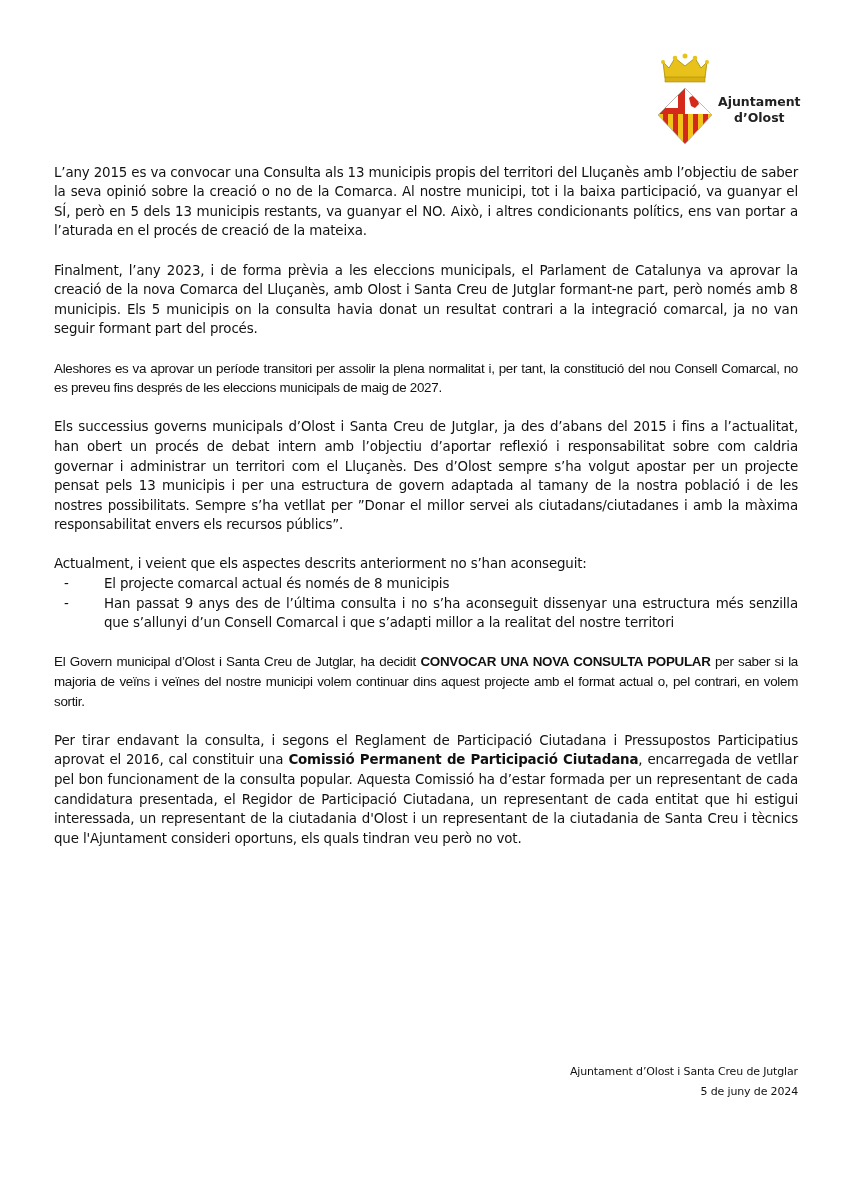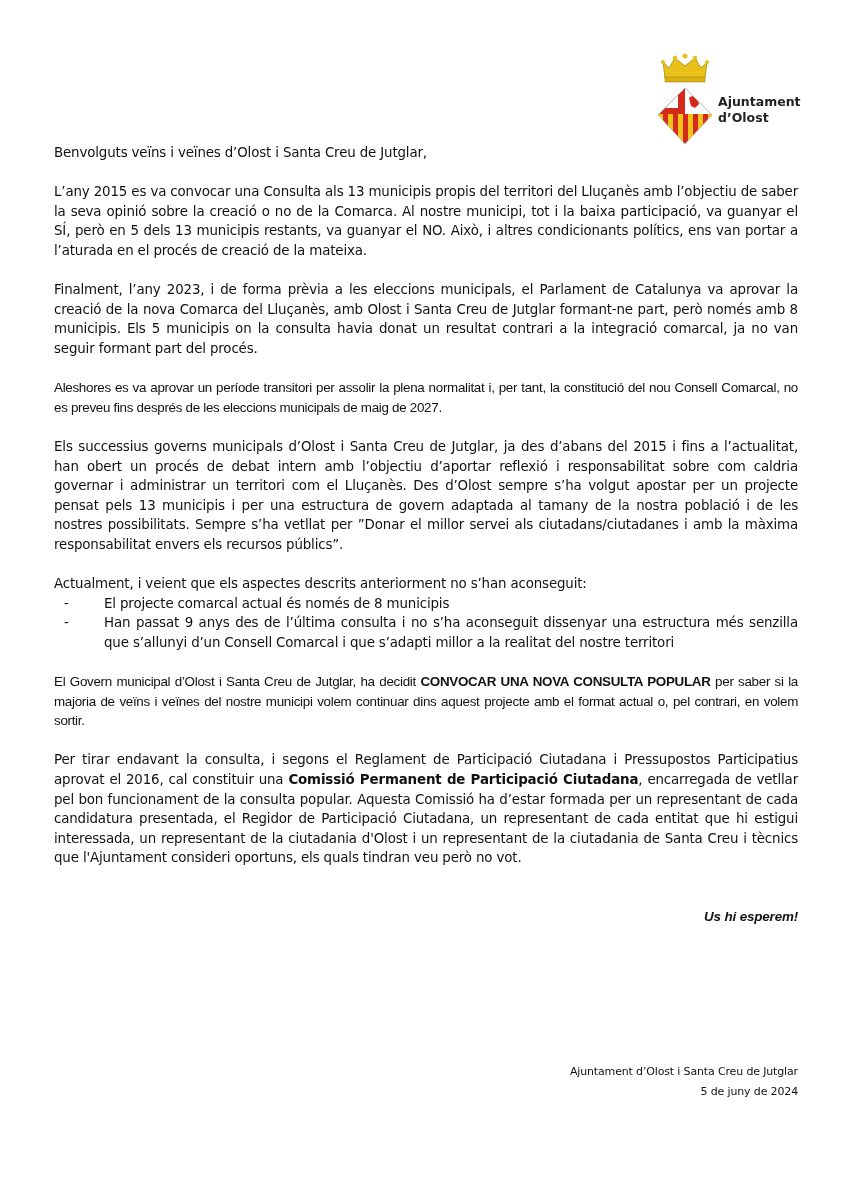--- a/index.html
+++ b/index.html
@@ -7,21 +7,21 @@
       width: 848px; height: 1200px; position: relative; overflow: hidden;
       font-family: "DejaVu Sans", sans-serif; color: #111111;
     }
     .logo {
       position: absolute; left: 655px; top: 52px; width: 160px; height: 95px;
     }
     .logo svg { position: absolute; left: 0; top: 0; }
     .logo-text {
       position: absolute; left: 63px; top: 42px;
       font-family: "DejaVu Sans", sans-serif; font-weight: bold; font-size: 12.5px;
-      line-height: 16px; color: #222222;
+      line-height: 16px; color: #222222; text-align: center;
     }
     .content {
       position: absolute; left: 54px; top: 143px; width: 744px;
       font-size: 13.4px; line-height: 19.6px; letter-spacing: -0.15px;
     }
     .content p { margin: 0; text-align: justify; }
     .gap { height: 19.6px; }
     .condensed { font-family: "Liberation Sans Narrow", "Liberation Sans", sans-serif; letter-spacing: -0.3px; }
     ul.bullets { list-style: none; margin: 0; padding: 0 0 0 50px; }
     ul.bullets li { position: relative; padding-left: 0; text-align: justify; }
@@ -71,40 +71,38 @@
     </g>
     <path d="M30 36 L57 63 L30 92 L3 63 Z" fill="none" stroke="#b0b0b0" stroke-width="0.8"></path>
   </svg>
   <div class="logo-text">
     <div>Ajuntament</div>
     <div>d’Olost</div>
   </div>
 </div>
 
 <div class="content">
-  <p>Benvolguts veïns i veïnes d’Olost i Santa Creu de Jutglar,</p>
   <div class="gap"></div>
   <p>L’any 2015 es va convocar una Consulta als 13 municipis propis del territori del Lluçanès amb l’objectiu de saber la seva opinió sobre la creació o no de la Comarca. Al nostre municipi, tot i la baixa participació, va guanyar el SÍ, però en 5 dels 13 municipis restants, va guanyar el NO. Això, i altres condicionants polítics, ens van portar a l’aturada en el procés de creació de la mateixa.</p>
   <div class="gap"></div>
   <p>Finalment, l’any 2023, i de forma prèvia a les eleccions municipals, el Parlament de Catalunya va aprovar la creació de la nova Comarca del Lluçanès, amb Olost i Santa Creu de Jutglar formant-ne part, però només amb 8 municipis. Els 5 municipis on la consulta havia donat un resultat contrari a la integració comarcal, ja no van seguir formant part del procés.</p>
   <div class="gap"></div>
   <p class="condensed">Aleshores es va aprovar un període transitori per assolir la plena normalitat i, per tant, la constitució del nou Consell Comarcal, no es preveu fins després de les eleccions municipals de maig de 2027.</p>
   <div class="gap"></div>
   <p>Els successius governs municipals d’Olost i Santa Creu de Jutglar, ja des d’abans del 2015 i fins a l’actualitat, han obert un procés de debat intern amb l’objectiu d’aportar reflexió i responsabilitat sobre com caldria governar i administrar un territori com el Lluçanès. Des d’Olost sempre s’ha volgut apostar per un projecte pensat pels 13 municipis i per una estructura de govern adaptada al tamany de la nostra població i de les nostres possibilitats. Sempre s’ha vetllat per ”Donar el millor servei als ciutadans/ciutadanes i amb la màxima responsabilitat envers els recursos públics”.</p>
   <div class="gap"></div>
   <p>Actualment, i veient que els aspectes descrits anteriorment no s’han aconseguit:</p>
   <ul class="bullets">
     <li>El projecte comarcal actual és només de 8 municipis</li>
     <li>Han passat 9 anys des de l’última consulta i no s’ha aconseguit dissenyar una estructura més senzilla que s’allunyi d’un Consell Comarcal i que s’adapti millor a la realitat del nostre territori</li>
   </ul>
   <div class="gap"></div>
   <p class="condensed"><span>El Govern municipal d’Olost i Santa Creu de Jutglar, ha decidit </span><b>CONVOCAR UNA NOVA CONSULTA POPULAR</b><span> per saber si la majoria de veïns i veïnes del nostre municipi volem continuar dins aquest projecte amb el format actual o, pel contrari, en volem sortir.</span></p>
   <div class="gap"></div>
   <p><span>Per tirar endavant la consulta, i segons el Reglament de Participació Ciutadana i Pressupostos Participatius aprovat el 2016, cal constituir una </span><b>Comissió Permanent de Participació Ciutadana</b><span>, encarregada de vetllar pel bon funcionament de la consulta popular. Aquesta Comissió ha d’estar formada per un representant de cada candidatura presentada, el Regidor de Participació Ciutadana, un representant de cada entitat que hi estigui interessada, un representant de la ciutadania d'Olost i un representant de la ciutadania de Santa Creu i tècnics que l'Ajuntament consideri oportuns, els quals tindran veu però no vot.</span></p>
   <div class="gap"></div>
   <div class="gap"></div>
-  <p class="signoff">Us hi esperem!</p>
 </div>
 
 <div class="signature">
   <div>Ajuntament d’Olost i Santa Creu de Jutglar</div>
   <div>5 de juny de 2024</div>
 </div>
 
 </body></html>

